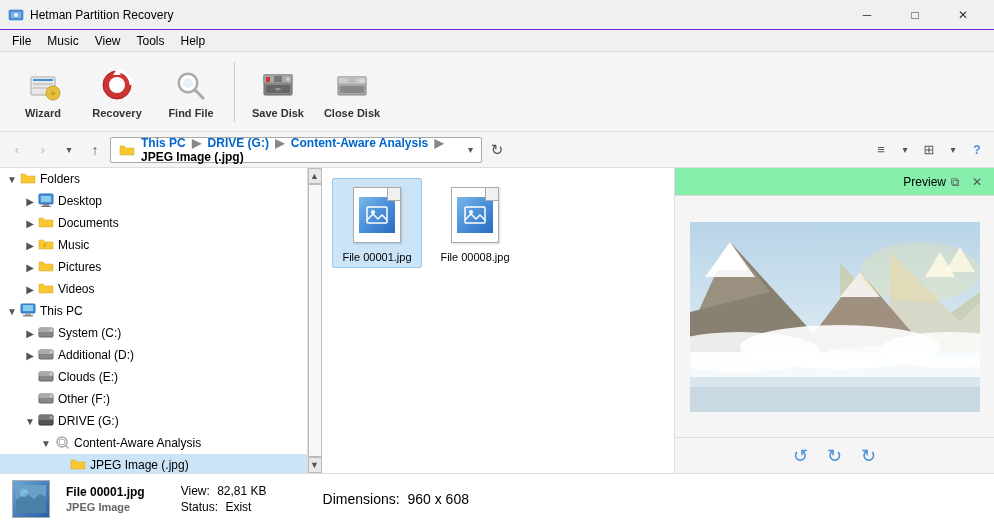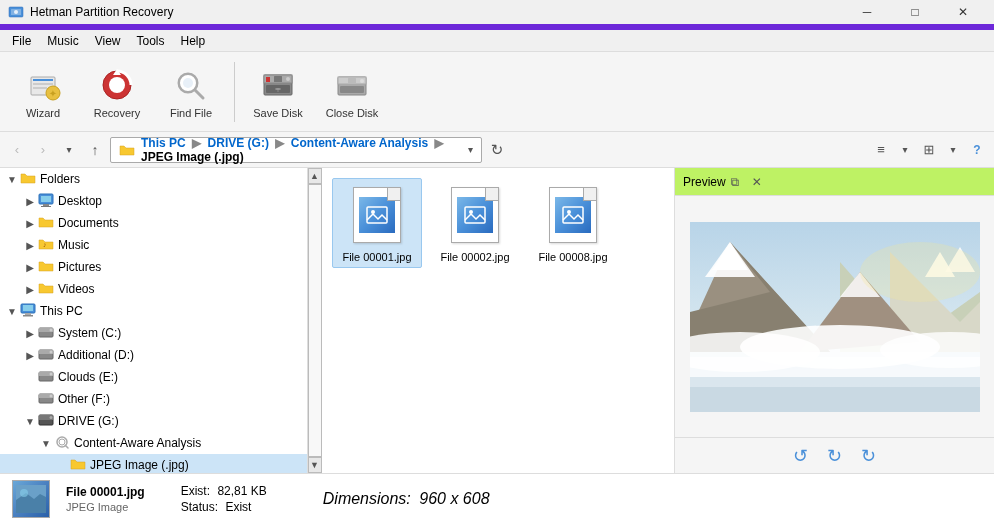--- a/index.html
+++ b/index.html
@@ -1,33 +1,33 @@
 <!DOCTYPE html>
 <html><head>
   <meta charset="utf-8">
   <style>
     * { margin: 0; padding: 0; box-sizing: border-box; }
     body { font-family: 'Segoe UI', Arial, sans-serif; font-size: 12px; background: #f0f0f0; width: 994px; height: 523px; overflow: hidden; }
 
     
-    #titlebar { background: #f0f0f0; height: 30px; display: flex; align-items: center; padding: 0 8px; border-bottom: 6px solid #6d28d9; user-select: none; }
+    #titlebar { background: #f0f0f0; height: 30px; display: flex; align-items: center; padding: 0 8px; border-bottom: 1px solid #6d28d9; user-select: none; }
     #titlebar .app-icon { width: 16px; height: 16px; margin-right: 6px; }
     #titlebar .title { font-size: 12px; flex: 1; }
     #titlebar .win-controls { display: flex; gap: 2px; }
     #titlebar .win-btn { width: 46px; height: 30px; display: flex; align-items: center; justify-content: center; cursor: pointer; font-size: 12px; color: #333; background: transparent; border: none; }
 
     
     #menubar { background: #f0f0f0; height: 22px; display: flex; align-items: center; padding: 0 4px; border-bottom: 1px solid #ddd; }
     .menu-item { padding: 2px 8px; cursor: pointer; font-size: 12px; color: #000; }
 
     
     #toolbar { background: #f5f5f5; height: 80px; display: flex; align-items: center; padding: 4px 8px; border-bottom: 1px solid #ddd; gap: 4px; }
     .toolbar-btn { display: flex; flex-direction: column; align-items: center; justify-content: center; width: 70px; height: 68px; cursor: pointer; border: 1px solid transparent; padding: 4px; border-radius: 2px; }
     .toolbar-btn .tb-icon { width: 40px; height: 40px; display: flex; align-items: center; justify-content: center; }
-    .toolbar-btn .tb-label { font-size: 11px; color: #333; margin-top: 2px; text-align: right; }
+    .toolbar-btn .tb-label { font-size: 11px; color: #333; margin-top: 2px; text-align: right; font-weight: bold; }
     .toolbar-sep { width: 1px; height: 60px; background: #ccc; margin: 0 4px; }
 
     
     #addressbar { background: #f5f5f5; height: 36px; display: flex; align-items: center; padding: 0 6px; border-bottom: 1px solid #ddd; gap: 4px; }
     .nav-btn { width: 22px; height: 22px; display: flex; align-items: center; justify-content: center; cursor: pointer; border: 1px solid transparent; border-radius: 2px; color: #555; font-size: 13px; }
     .nav-btn.disabled { color: #bbb; cursor: default; }
     .address-box { flex: 1; height: 26px; border: 1px solid #aaa; background: white; display: flex; align-items: center; padding: 0 8px; font-size: 12px; border-radius: 2px; }
     .address-box .breadcrumb-sep { color: #888; margin: 0 3px; }
     .refresh-btn { width: 22px; height: 22px; display: flex; align-items: center; justify-content: center; cursor: pointer; border: 1px solid transparent; border-radius: 2px; color: #555; }
     .right-btns { display: flex; gap: 2px; }
@@ -60,37 +60,37 @@
     .file-item.selected { background: #cce4f7; border-color: #99c8ef; }
     .file-icon-lg { width: 64px; height: 64px; position: relative; display: flex; align-items: center; justify-content: center; }
     .file-icon-lg .page { width: 48px; height: 56px; background: white; border: 1px solid #aaa; position: relative; display: flex; align-items: center; justify-content: center; box-shadow: 1px 1px 2px rgba(0,0,0,0.15); }
     .file-icon-lg .page::before { content: ''; position: absolute; top: 0; right: 0; width: 12px; height: 12px; background: #f0f0f0; border-left: 1px solid #aaa; border-bottom: 1px solid #aaa; }
     .file-icon-lg .img-placeholder { width: 36px; height: 36px; background: linear-gradient(135deg, #7bb8e8 0%, #4a90d9 50%, #2a6bbf 100%); display: flex; align-items: center; justify-content: center; }
     .file-icon-lg .img-placeholder svg { color: white; }
     .file-label { font-size: 11px; text-align: center; margin-top: 4px; color: #000; word-break: break-all; }
 
     
     #preview { width: 320px; min-width: 320px; border-left: 1px solid #ddd; background: #f5f5f5; display: flex; flex-direction: column; }
-    #preview-header { height: 28px; background: #bef264; border-bottom: 1px solid #ddd; display: flex; align-items: center; padding: 0 8px; justify-content: flex-start; }
+    #preview-header { height: 28px; background: #86efac; border-bottom: 1px solid #ddd; display: flex; align-items: center; padding: 0 8px; justify-content: flex-end; }
     #preview-header .preview-title { font-size: 12px; font-weight: normal; }
     #preview-header .preview-actions { display: flex; gap: 4px; }
     #preview-header .preview-btn { width: 18px; height: 18px; display: flex; align-items: center; justify-content: center; cursor: pointer; color: #555; font-size: 12px; }
     #preview-img { flex: 1; display: flex; align-items: center; justify-content: center; overflow: hidden; }
     #preview-controls { height: 36px; border-top: 1px solid #ddd; display: flex; align-items: center; justify-content: center; gap: 10px; padding: 4px; background: #f5f5f5; }
     .preview-ctrl-btn { width: 24px; height: 24px; display: flex; align-items: center; justify-content: center; cursor: pointer; color: #4a90d9; font-size: 16px; }
 
     
     #statusbar { height: 50px; background: white; border-top: 1px solid #ddd; display: flex; align-items: center; padding: 0 12px; gap: 16px; }
     .status-thumb { width: 38px; height: 38px; background: linear-gradient(135deg, #6aa8d8 0%, #4a80c0 50%, #2a60a8 100%); display: flex; align-items: center; justify-content: center; border: 1px solid #aaa; flex-shrink: 0; }
     .status-info { display: flex; flex-direction: column; gap: 2px; }
     .status-filename { font-size: 12px; font-weight: bold; }
-    .status-type { font-size: 11px; color: #666; }
+    .status-type { font-size: 11px; color: #666; font-weight: bold; }
     .status-details { display: flex; flex-direction: column; gap: 2px; margin-left: 20px; }
     .status-size { font-size: 12px; }
-    .status-dimensions { font-size: 16px; font-style: italic; }
+    .status-dimensions { font-size: 14px; }
     .status-status { font-size: 12px; }
 
     
     .mountain-preview { width: 290px; height: 190px; }
   </style>
 </head>
 <body>
 
 <div id="titlebar">
   <div class="app-icon">
@@ -404,34 +404,20 @@
                 <rect x="2" y="4" width="20" height="16" rx="1" fill="none" stroke="white" stroke-width="1.5"></rect>
                 <circle cx="8" cy="9" r="2" fill="white"></circle>
                 <path d="M2 17 L8 11 L13 16 L17 12 L22 17" fill="none" stroke="white" stroke-width="1.5"></path>
               </svg>
             </div>
           </div>
         </div>
         <span class="file-label">File 00001.jpg</span>
       </div>
 
-      <div class="file-item">
-        <div class="file-icon-lg">
-          <div class="page">
-            <div class="img-placeholder">
-              <svg width="24" height="24" viewBox="0 0 24 24" fill="white">
-                <rect x="2" y="4" width="20" height="16" rx="1" fill="none" stroke="white" stroke-width="1.5"></rect>
-                <circle cx="8" cy="9" r="2" fill="white"></circle>
-                <path d="M2 17 L8 11 L13 16 L17 12 L22 17" fill="none" stroke="white" stroke-width="1.5"></path>
-              </svg>
-            </div>
-          </div>
-        </div>
-        <span class="file-label">File 00002.jpg</span>
-      </div>
 
       <div class="file-item">
         <div class="file-icon-lg">
           <div class="page">
             <div class="img-placeholder">
               <svg width="24" height="24" viewBox="0 0 24 24" fill="white">
                 <rect x="2" y="4" width="20" height="16" rx="1" fill="none" stroke="white" stroke-width="1.5"></rect>
                 <circle cx="8" cy="9" r="2" fill="white"></circle>
                 <path d="M2 17 L8 11 L13 16 L17 12 L22 17" fill="none" stroke="white" stroke-width="1.5"></path>
               </svg>
@@ -523,21 +509,21 @@
       <polygon points="0,15 10,8 18,14 24,9 30,12 30,28 0,28" fill="#4a80a8"></polygon>
       <circle cx="8" cy="8" r="4" fill="#87ceeb" opacity="0.6"></circle>
     </svg>
   </div>
   <div class="status-info">
     <span class="status-filename">File 00001.jpg</span>
     <span class="status-type">JPEG Image</span>
   </div>
   <div class="status-details">
     <span class="status-size">
-      <span>Exist:</span>
+      <span>View:</span>
       <span style="margin-left:4px;">82,81 KB</span>
     </span>
     <span class="status-status">
       <span>Status:</span>
       <span style="margin-left:4px;">Exist</span>
     </span>
   </div>
   <div style="margin-left:40px;">
     <span class="status-dimensions">
       <span>Dimensions:</span>

